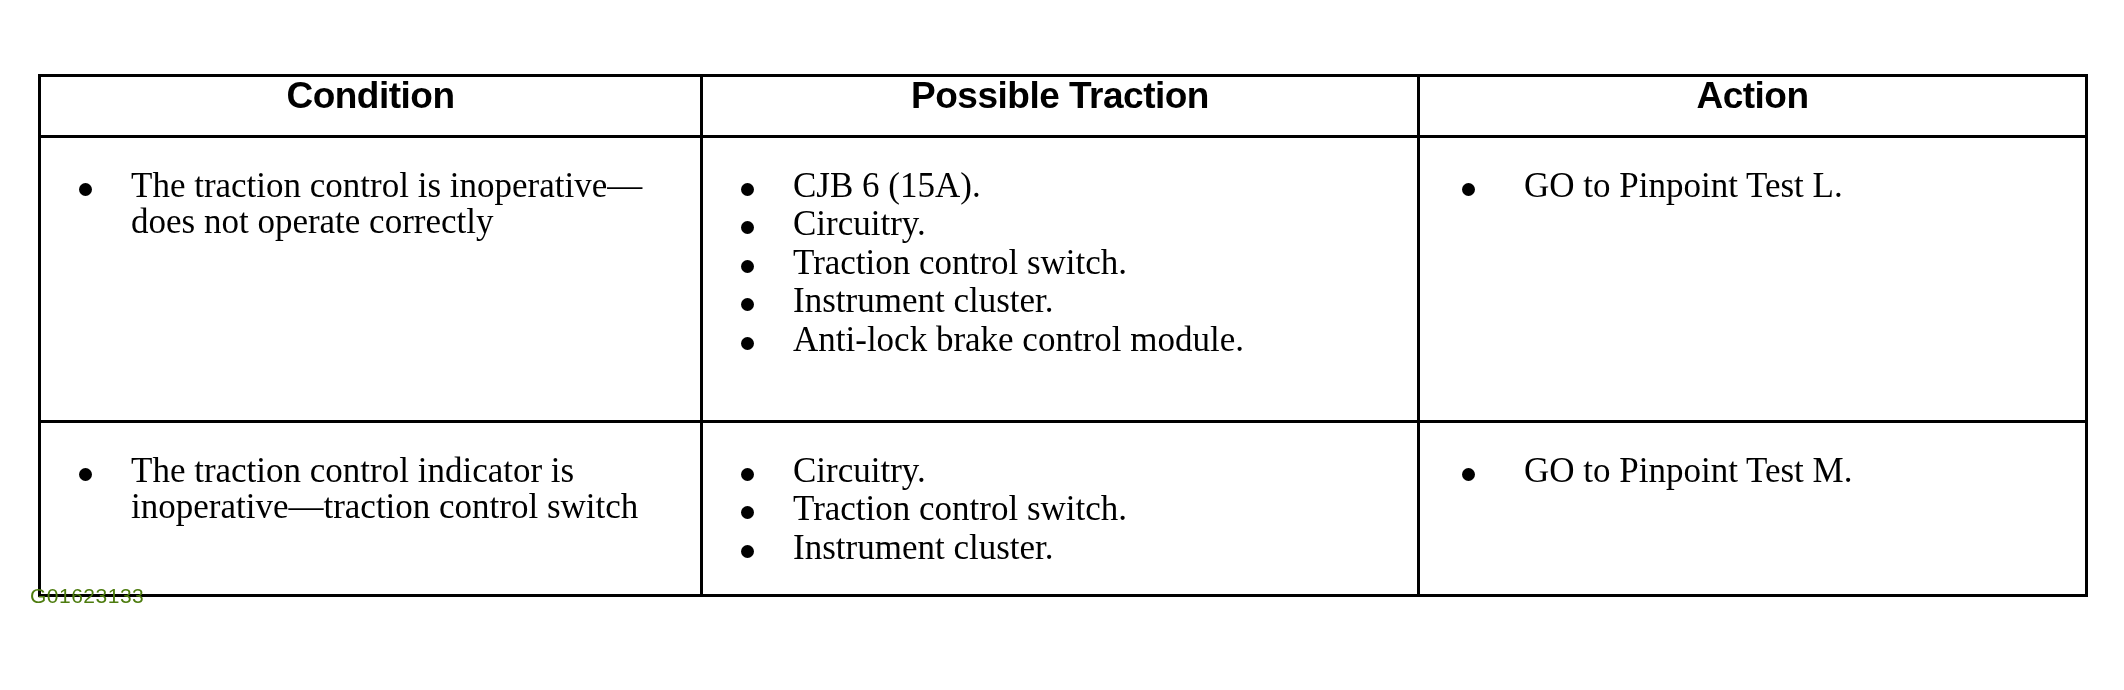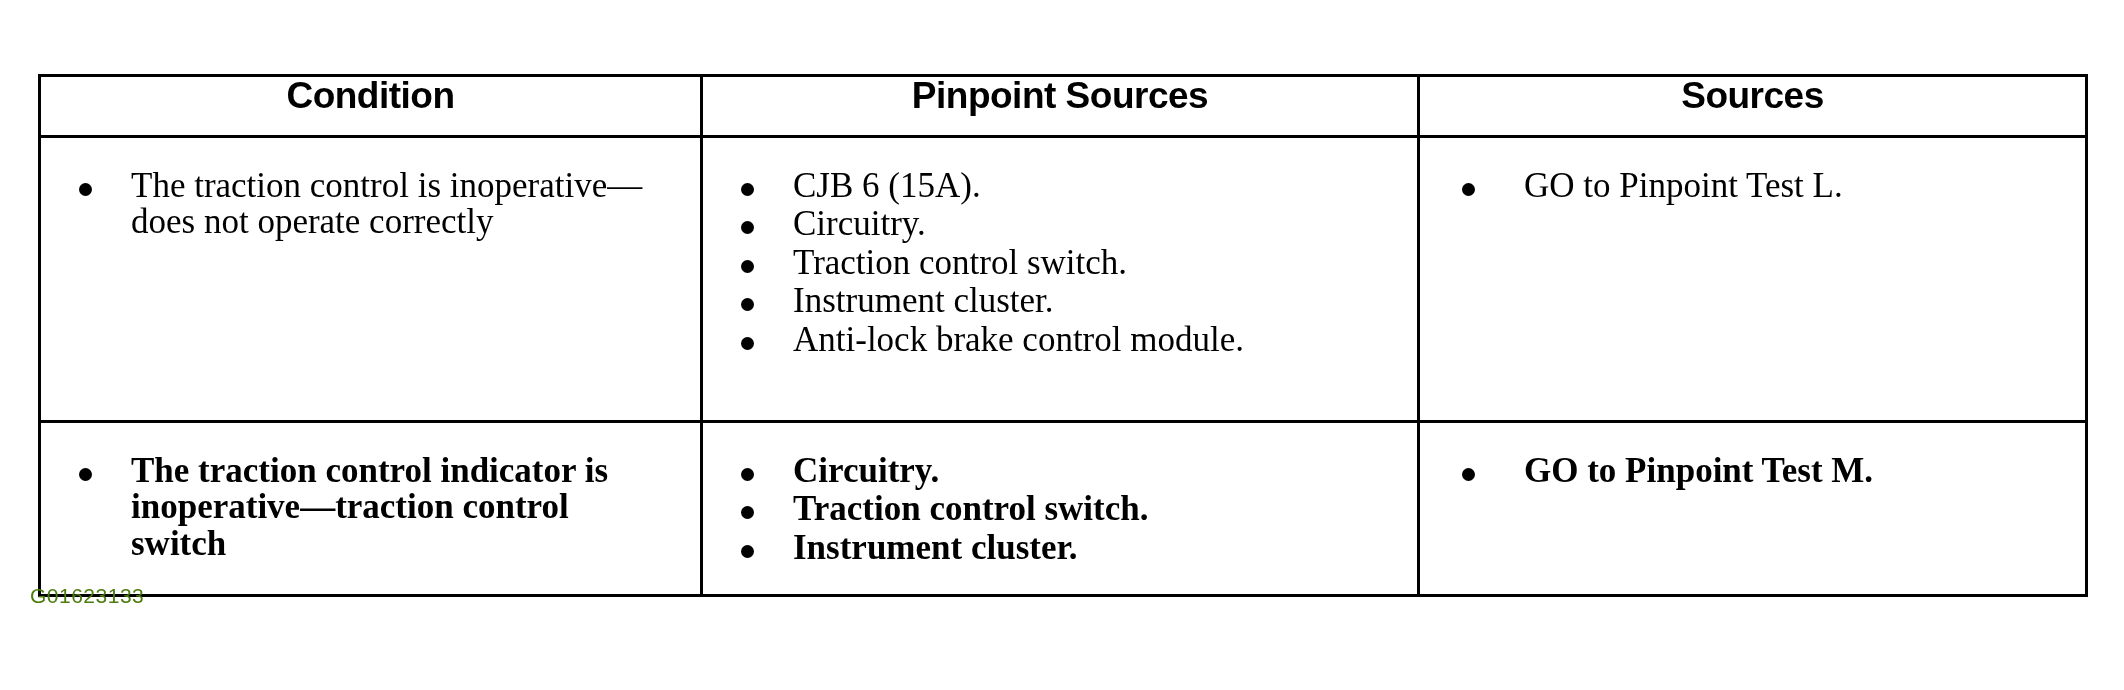--- a/index.html
+++ b/index.html
@@ -51,21 +51,21 @@
     vertical-align: middle;
     font-family: "Liberation Sans", sans-serif;
     font-weight: bold;
     font-size: 37px;
     letter-spacing: -0.5px;
     line-height: 1;
     padding-bottom: 4px;
   }
 
   .row-tall td { height: 282px; }
-  .row-short td { height: 143px; font-weight: bold; }
+  .row-short td { height: 143px; }
 
   ul.bullets {
     list-style: none;
     margin: 16px;
     padding: 14px 14px 10px 14px;
   }
 
   ul.bullets li {
     position: relative;
     padding-left: 60px;
@@ -108,22 +108,22 @@
 
   <table class="diag-table">
     <colgroup>
       <col class="col-condition">
       <col class="col-sources">
       <col class="col-action">
     </colgroup>
     <thead>
       <tr>
         <th>Condition</th>
-        <th>Pinpoint Sources</th>
-        <th>Sources</th>
+        <th>Possible Traction</th>
+        <th>Action</th>
       </tr>
     </thead>
     <tbody>
 
       <tr class="row-tall">
         <td class="cell-condition">
           <ul class="bullets">
             <li>
               <span class="dot"></span>
               <span>The traction control is inoperative—does not operate correctly</span>

